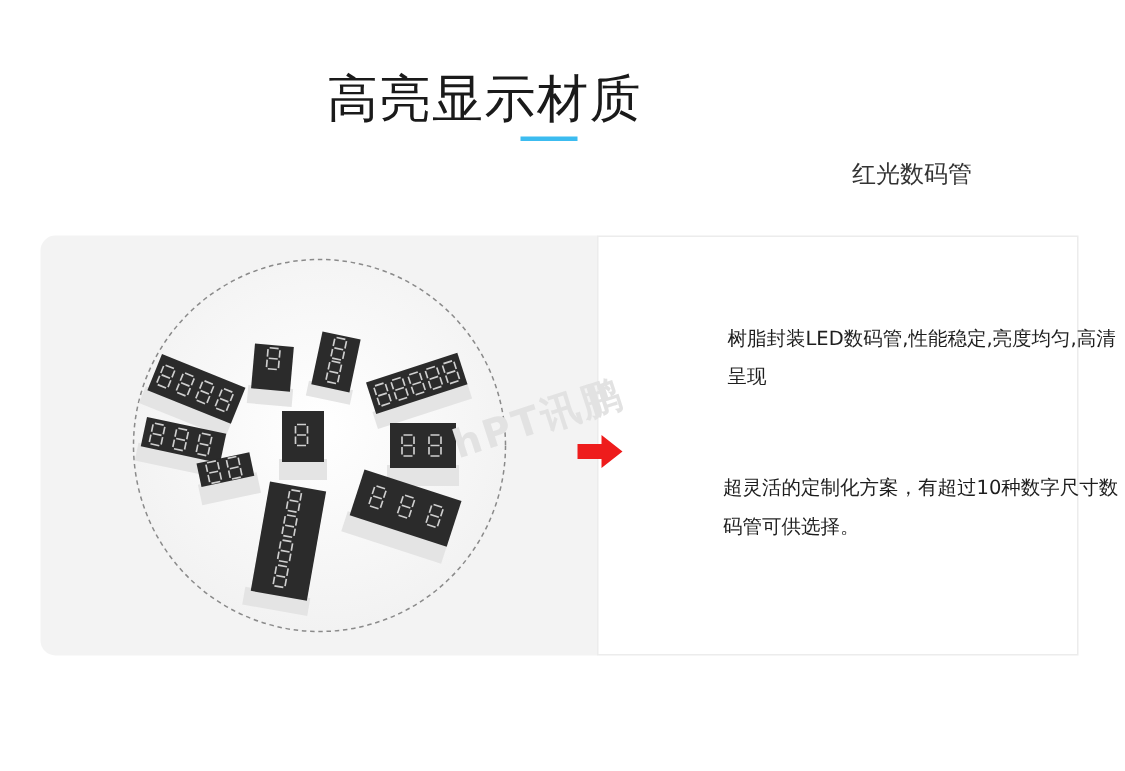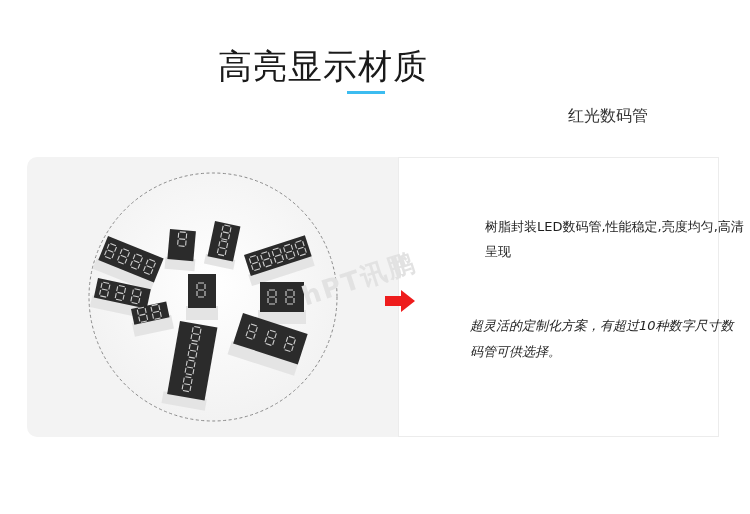--- a/index.html
+++ b/index.html
@@ -25,21 +25,21 @@
   .card-white {
     position:absolute; left:398px; top:157px; width:319px; height:278px;
     background:#ffffff; border:1px solid #ececec;
   }
   .illustration { position:absolute; left:80px; top:165px; width:270px; height:265px; }
   .arrow { position:absolute; left:383px; top:288px; width:40px; height:26px; }
   .desc {
     position:absolute; left:437px; width:265px; font-size:13px; line-height:25px; color:#1e1e1e;margin-left:48px;
   }
   .desc1 { top:214px; }
-  .desc2 { top:313px; left:422px; line-height:26px;font-style:italic; }
+  .desc2 { top:313px; left:434px; line-height:26px; }
   .watermark {
     position:absolute; left:300px; top:262px; font-size:26px; color:#e2e2e2;
     transform:rotate(-18deg); letter-spacing:2px; font-weight:bold;
   }
 </style>
 </head>
 <body>
 
 <div class="title">高亮显示材质</div>
 <div class="underline"></div>

